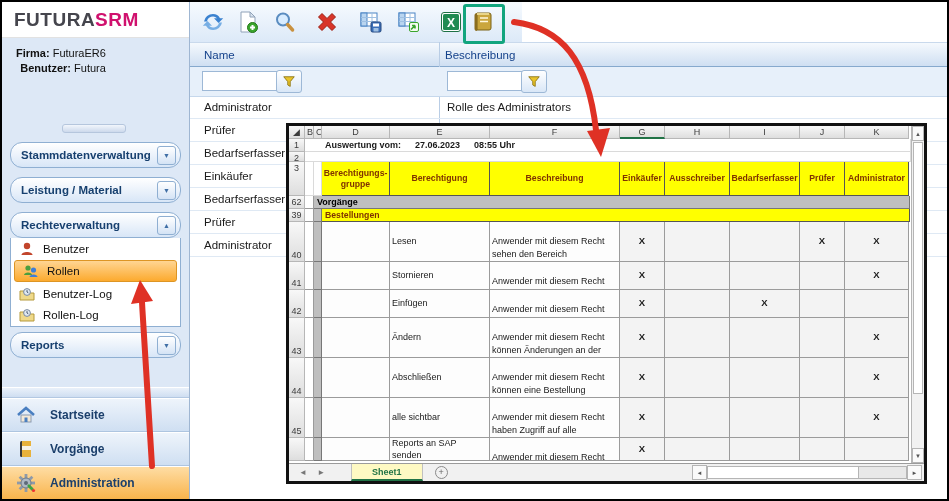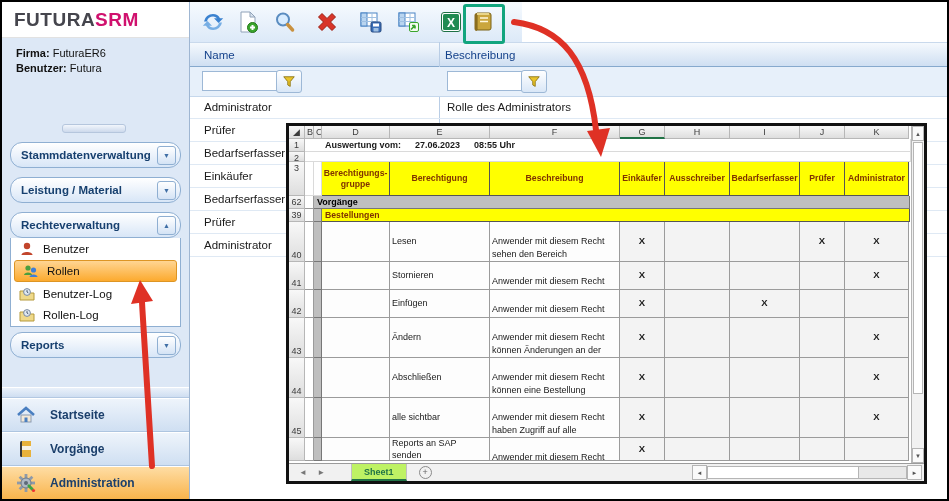--- a/index.html
+++ b/index.html
@@ -3,21 +3,21 @@
 <meta charset="utf-8">
 <style>
   html,body{margin:0;padding:0;background:#fff;}
   .screen{position:relative;width:949px;height:501px;box-sizing:border-box;border:2px solid #000;
           font-family:"Liberation Sans",sans-serif;background:#fff;overflow:hidden;}
   
   .sidebar{position:absolute;left:0;top:0;width:187px;height:100%;background:#dde8f6;border-right:1px solid #9fb6d2;}
   .logo-band{position:absolute;left:0;top:0;width:100%;height:36px;background:#fff;border-bottom:1px solid #e2e2e2;
              font-size:19px;font-weight:bold;letter-spacing:.5px;line-height:36px;padding-left:12px;box-sizing:border-box;}
   .logo-f{color:#45454d;} .logo-s{color:var(--brand-magenta,#d0116e);}
-  .uinfo{position:absolute;left:14px;top:44px;font-size:11px;color:#111;line-height:15px;}
+  .uinfo{position:absolute;left:14px;top:44px;font-size:11px;color:#111;line-height:15px;text-align:right;}
   .uinfo b{font-weight:bold;}
   .linkrow{position:absolute;left:10px;top:86px;width:170px;display:flex;gap:38px;align-items:center;}
   .slink{display:flex;align-items:center;gap:3px;font-size:11px;font-weight:bold;color:#1446a5;text-decoration:underline;cursor:pointer;}
   .splitter{position:absolute;top:122px;left:60px;width:62px;height:7px;border:1px solid #b5c6dd;border-radius:3px;
             background:linear-gradient(#f2f6fc,#ccd9ec);}
   .accbtn{position:absolute;left:8px;width:171px;height:26px;box-sizing:border-box;border:1px solid #8fafd2;border-radius:12px;
           background:linear-gradient(#ffffff,#d8e6f7);display:flex;align-items:center;cursor:pointer;}
   .accbtn .lbl{flex:1;padding-left:10px;font-size:11.5px;font-weight:bold;color:#17406f;}
   .acctoggle{width:17px;height:17px;margin-right:4px;border:1px solid #8fafd2;border-radius:3px;
              background:linear-gradient(#ffffff,#d4e3f5);display:flex;align-items:center;justify-content:center;
@@ -76,21 +76,21 @@
   .xcell{display:flex;align-items:center;justify-content:center;font-weight:bold;background:#f3f3f3;font-size:9.5px;}
   .tcell{background:#fdfdfd;display:flex;align-items:center;}
   .dsc{background:#fdfdfd;padding-top:13px;}
   .faint{border-color:#dadada;}
   .xl-vscroll{width:13px;background:#f1f1f1;border-left:1px solid #b5b5b5;display:flex;flex-direction:column;}
   .varrow{height:13px;border:1px solid #b5b5b5;background:#fafafa;font-size:6px;color:#555;display:flex;
           align-items:center;justify-content:center;cursor:pointer;}
   .vthumb{flex:0 0 250px;margin:1px;background:#fff;border:1px solid #b5b5b5;}
   .xl-tabbar{height:17px;background:#f1f1f1;border-top:1px solid #9b9b9b;display:flex;align-items:center;font-size:9px;}
   .tabnav{color:#777;font-size:8px;letter-spacing:4px;padding-left:10px;cursor:pointer;}
-  .sheettab{margin-left:22px;height:100%;display:flex;align-items:center;padding:0 12px;background:#bef264;
+  .sheettab{margin-left:22px;height:100%;display:flex;align-items:center;padding:0 20px;background:#fef9c3;
             border-left:1px solid #c0c0c0;border-right:1px solid #c0c0c0;border-bottom:2px solid #217346;
             color:#217346;font-weight:bold;cursor:pointer;box-sizing:border-box;}
   .plus{margin-left:12px;width:11px;height:11px;border:1px solid #8a8a8a;border-radius:50%;color:#666;
         display:flex;align-items:center;justify-content:center;font-size:9px;line-height:9px;cursor:pointer;}
   .hscroll{margin-left:auto;margin-right:2px;display:flex;align-items:center;height:13px;}
   .harrow{width:13px;height:13px;border:1px solid #b5b5b5;background:#fafafa;font-size:6px;color:#555;
           display:flex;align-items:center;justify-content:center;cursor:pointer;}
   .htrack{width:200px;height:13px;border:1px solid #b5b5b5;background:#e8e8e8;box-sizing:border-box;}
   .hthumb{width:150px;height:11px;background:#fff;border-right:1px solid #b5b5b5;}
   

